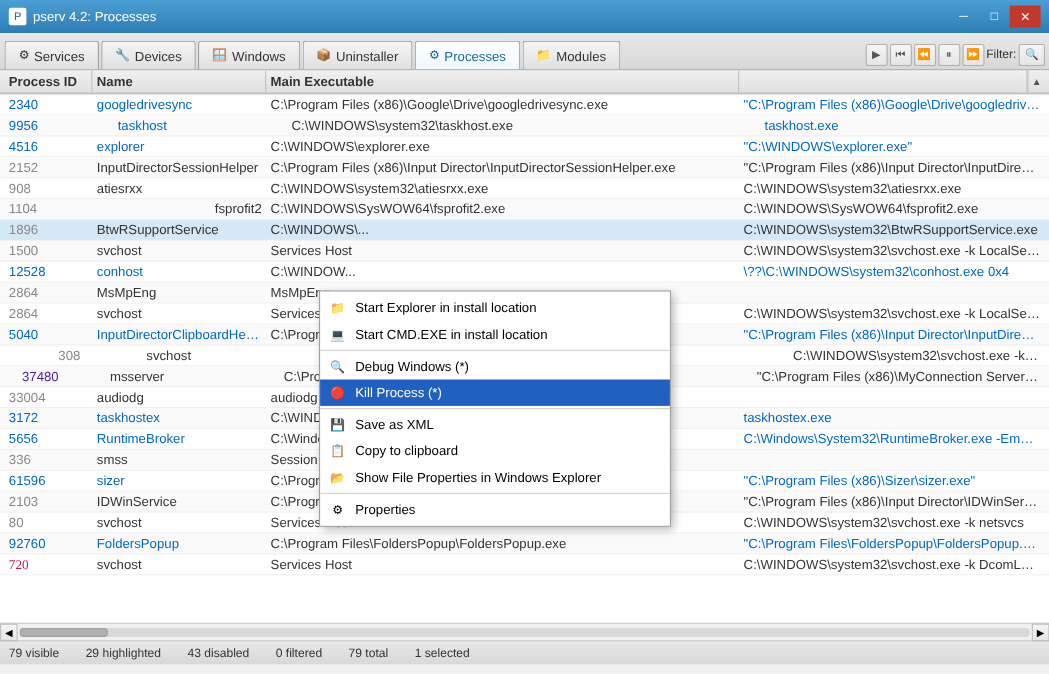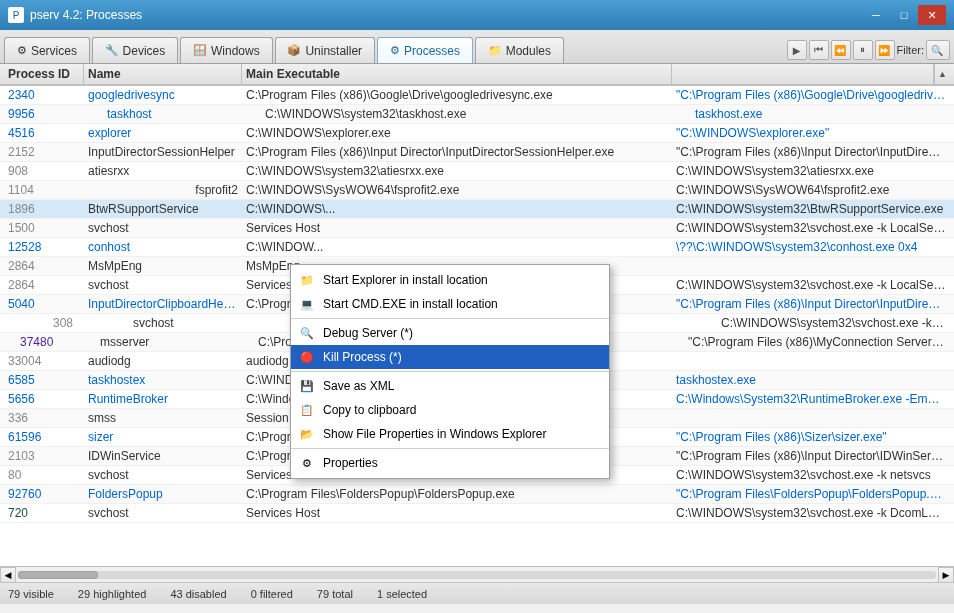--- a/index.html
+++ b/index.html
@@ -307,21 +307,21 @@
       <div class="process-cell" style="width:430px; color:#333;">C:\Program F...</div>
       <div class="process-cell" style="flex:1; color:#333;">"C:\Program Files (x86)\MyConnection Server\msserver.</div>
     </div>
       <div class="process-row">
       <div class="process-cell" style="width:80px; color:#888;">33004</div>
       <div class="process-cell" style="width:158px; color:#333;">audiodg</div>
       <div class="process-cell" style="width:430px; color:#333;">audiodg</div>
       <div class="process-cell" style="flex:1; color:#333;"></div>
     </div>
       <div class="process-row">
-      <div class="process-cell" style="width:80px; color:#0066cc;">6585</div>
+      <div class="process-cell" style="width:80px; color:#0066cc;">3172</div>
       <div class="process-cell" style="width:158px; color:#0066cc;">taskhostex</div>
       <div class="process-cell" style="width:430px; color:#333;">C:\WINDOW...</div>
       <div class="process-cell" style="flex:1; color:#0066cc;">taskhostex.exe</div>
     </div>
       <div class="process-row">
       <div class="process-cell" style="width:80px; color:#0066cc;">5656</div>
       <div class="process-cell" style="width:158px; color:#0066cc;">RuntimeBroker</div>
       <div class="process-cell" style="width:430px; color:#333;">C:\Windows\System32\RuntimeBroker.exe</div>
       <div class="process-cell" style="flex:1; color:#0066cc;">C:\Windows\System32\RuntimeBroker.exe -Embedding</div>
     </div>
@@ -349,21 +349,21 @@
       <div class="process-cell" style="width:430px; color:#333;">Services Host</div>
       <div class="process-cell" style="flex:1; color:#333;">C:\WINDOWS\system32\svchost.exe -k netsvcs</div>
     </div>
       <div class="process-row">
       <div class="process-cell" style="width:80px; color:#0066cc;">92760</div>
       <div class="process-cell" style="width:158px; color:#0066cc;">FoldersPopup</div>
       <div class="process-cell" style="width:430px; color:#333;">C:\Program Files\FoldersPopup\FoldersPopup.exe</div>
       <div class="process-cell" style="flex:1; color:#0066cc;">"C:\Program Files\FoldersPopup\FoldersPopup.exe"</div>
     </div>
       <div class="process-row">
-      <div class="process-cell" style="width:80px; color:#14532d;">720</div>
+      <div class="process-cell" style="width:80px; color:#be185d;font-family:Liberation Serif, serif;">720</div>
       <div class="process-cell" style="width:158px; color:#333;">svchost</div>
       <div class="process-cell" style="width:430px; color:#333;">Services Host</div>
       <div class="process-cell" style="flex:1; color:#333;">C:\WINDOWS\system32\svchost.exe -k DcomLaunch</div>
     </div>
     </div>
 
   <div style="height: 16px; background: rgb(240, 240, 240); border-top: 1px solid rgb(192, 192, 192); display: flex; align-items: center;">
     <div style="width:16px;height:16px;background:linear-gradient(to bottom,#f5f5f5,#e5e5e5);border:1px solid #c0c0c0;display:flex;align-items:center;justify-content:center;font-size:9px;cursor:pointer;">◀</div>
     <div style="flex:1;height:8px;background:#d8d8d8;border-radius:3px;margin:0 2px;position:relative;">
       <div style="width:80px;height:8px;background:#b0b0b0;border-radius:3px;border:1px solid #a0a0a0;position:absolute;left:0;"></div>
@@ -375,21 +375,21 @@
       <div class="menu-icon">📁</div>
       <span>Start Explorer in install location</span>
     </div>
     <div class="menu-item">
       <div class="menu-icon">💻</div>
       <span>Start CMD.EXE in install location</span>
     </div>
     <div class="menu-separator"></div>
     <div class="menu-item">
       <div class="menu-icon">🔍</div>
-      <span>Debug Server (*)</span>
+      <span>Debug Windows (*)</span>
     </div>
     <div class="menu-item highlighted">
       <div class="menu-icon">🔴</div>
       <span>Kill Process (*)</span>
     </div>
     <div class="menu-separator"></div>
     <div class="menu-item">
       <div class="menu-icon">💾</div>
       <span>Save as XML</span>
     </div>

